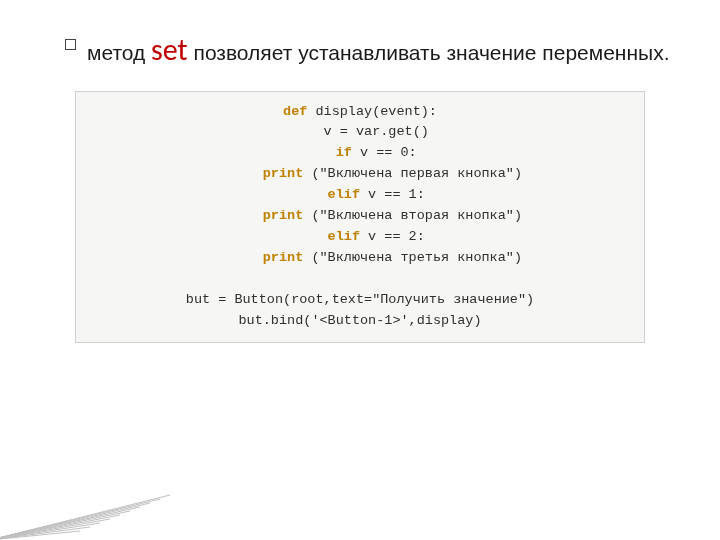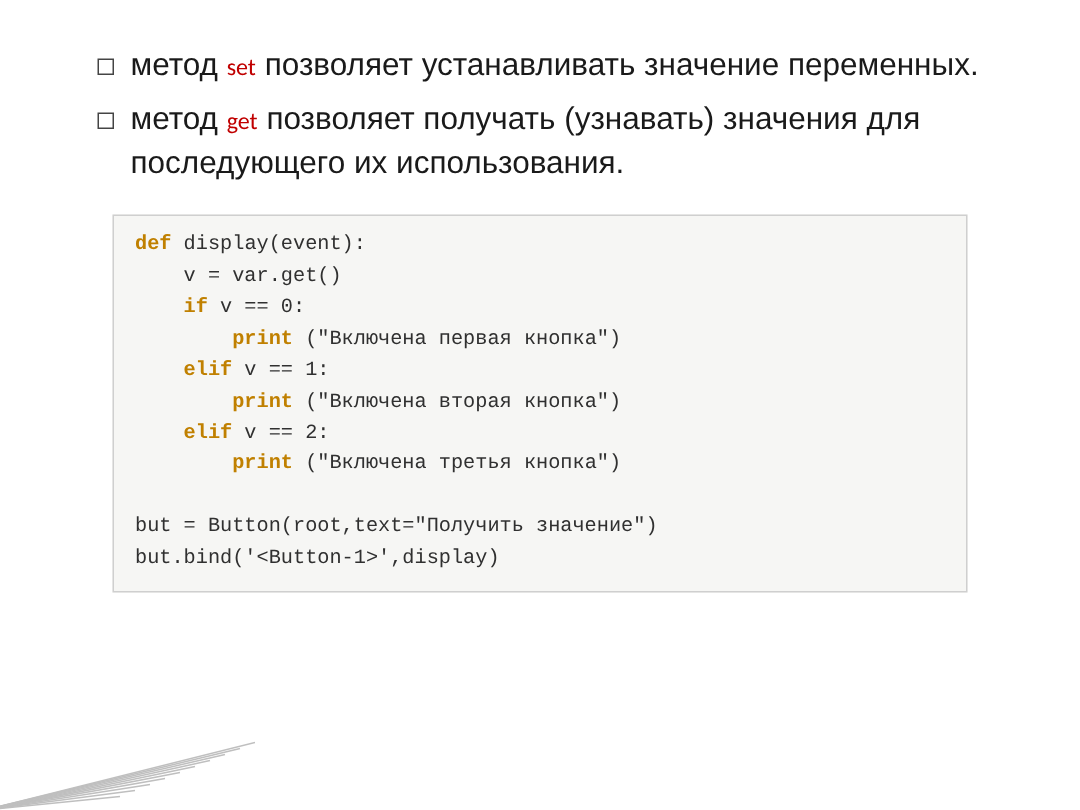--- a/index.html
+++ b/index.html
@@ -34,33 +34,34 @@
     left: 0;
     top: 9px;
     width: 9px;
     height: 9px;
     border: 1px solid #444;
     background: transparent;
   }
   .kw {
     color: #c00000;
     font-family: "Calibri", Arial, sans-serif;
-    font-size: 16px;
+    font-size: 30px;
     margin-top: 12px;
   }
   .codebox {
     margin: 0 30px 0 30px;
     border: 1px solid #cfcfcf;
     background: #f6f6f4;
     padding: 10px 14px 10px 14px;
     font-family: "Courier New", Courier, monospace;
     font-size: 13.5px;
     line-height: 1.55;
     color: #303030;
     white-space: pre;
+    text-align: center;
   }
   .tok-kw   { color: #c08000; font-weight: bold; }  
   .tok-fn   { color: #c08000; font-weight: bold; }
   .corner {
     position: absolute;
     left: 0;
     bottom: 0;
     width: 170px;
     height: 55px;
     overflow: hidden;
@@ -69,23 +70,20 @@
   .corner svg { display: block; }
 </style>
 </head>
 <body>
 
 <div class="content">
 
   <ul class="bullets">
     <li>
       <span>метод </span><span class="kw">set</span><span> позволяет устанавливать значение переменных.</span>
-    </li>
-    <li>
-      <span>метод </span><span class="kw">get</span><span> позволяет получать (узнавать) значения для последующего их использования.</span>
     </li>
   </ul>
 
   <div class="codebox"><span class="tok-kw">def</span><span> display(event):</span>
 <span>    v = var.get()</span>
     <span class="tok-kw">if</span><span> v == 0:</span>
         <span class="tok-fn">print</span><span> ("Включена первая кнопка")</span>
     <span class="tok-kw">elif</span><span> v == 1:</span>
         <span class="tok-fn">print</span><span> ("Включена вторая кнопка")</span>
     <span class="tok-kw">elif</span><span> v == 2:</span>

